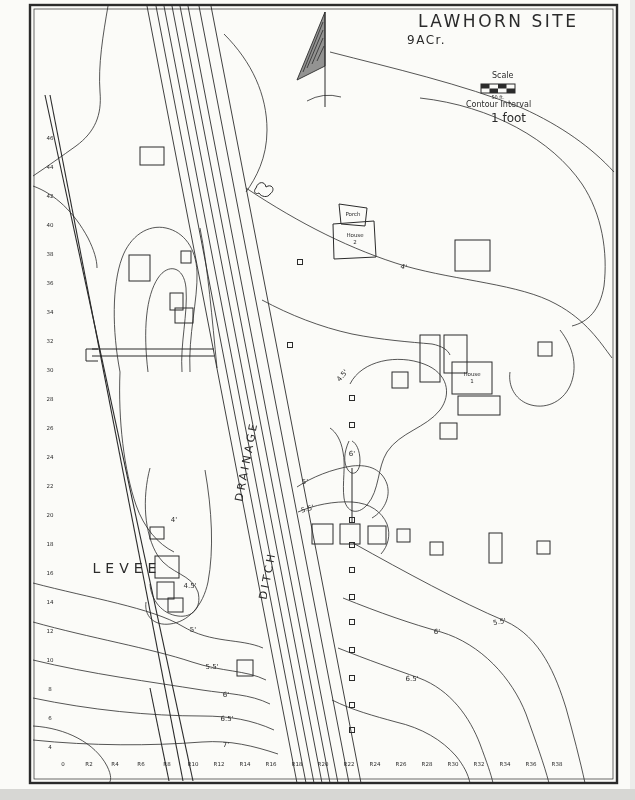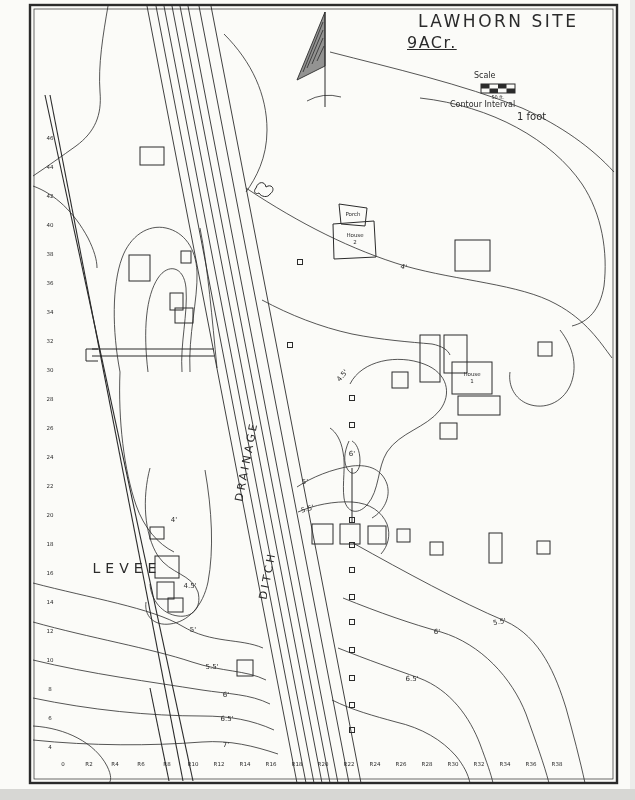--- a/index.html
+++ b/index.html
@@ -14,24 +14,24 @@
   svg{position:absolute;left:0;top:0;}
   .contour{fill:none;stroke:var(--ink,#2b2b2b);stroke-width:0.8;}
   .ditchline{fill:none;stroke:var(--ink,#2b2b2b);stroke-width:0.9;}
   .leveeline{fill:none;stroke:var(--ink,#2b2b2b);stroke-width:1.1;}
   .bldg{fill:none;stroke:var(--ink,#2b2b2b);stroke-width:1;}
   .miscline{fill:none;stroke:var(--ink,#2b2b2b);stroke-width:1;}
   .framerect{fill:none;stroke:var(--ink,#2b2b2b);}
   text{fill:var(--ink,#2b2b2b);}
   .ovl{position:absolute;white-space:nowrap;}
   .title1{left:383px;top:11px;font-size:17px;letter-spacing:2.5px;margin-left:35px;}
-  .title2{left:407px;top:33px;font-size:16px;letter-spacing:1.5px;text-decoration:underline;}
-  .lgd1{left:474px;top:71px;font-size:8px;text-align:right;}
-  .lgd2{left:450px;top:100px;font-size:8px;}
-  .lgd3{left:517px;top:111px;font-size:10px;}
+  .title2{left:407px;top:33px;font-size:12px;letter-spacing:1.5px;}
+  .lgd1{left:492px;top:71px;font-size:8px;text-align:right;}
+  .lgd2{left:466px;top:100px;font-size:8px;}
+  .lgd3{left:491px;top:111px;font-size:12px;}
 </style>
 </head>
 <body>
 
 <div class="page">
   <svg id="map-svg" width="635" height="800" viewBox="0 0 635 800">
       <path d="M 108,6 C 103,35 98,65 100,92 C 102,115 95,132 76,146 C 62,156 48,166 33,176" class="contour"></path>
       <path d="M 33,186 C 55,194 74,212 88,238 C 94,250 97,260 97,268" class="contour"></path>
       <path d="M 120,372 C 112,330 112,285 122,258 C 130,236 148,224 166,228 C 184,232 196,248 197,272 C 198,300 188,335 190,372" class="contour"></path>
       <path d="M 148,372 C 143,330 146,296 158,278 C 168,263 184,266 186,288 C 188,314 180,344 182,372" class="contour"></path>

